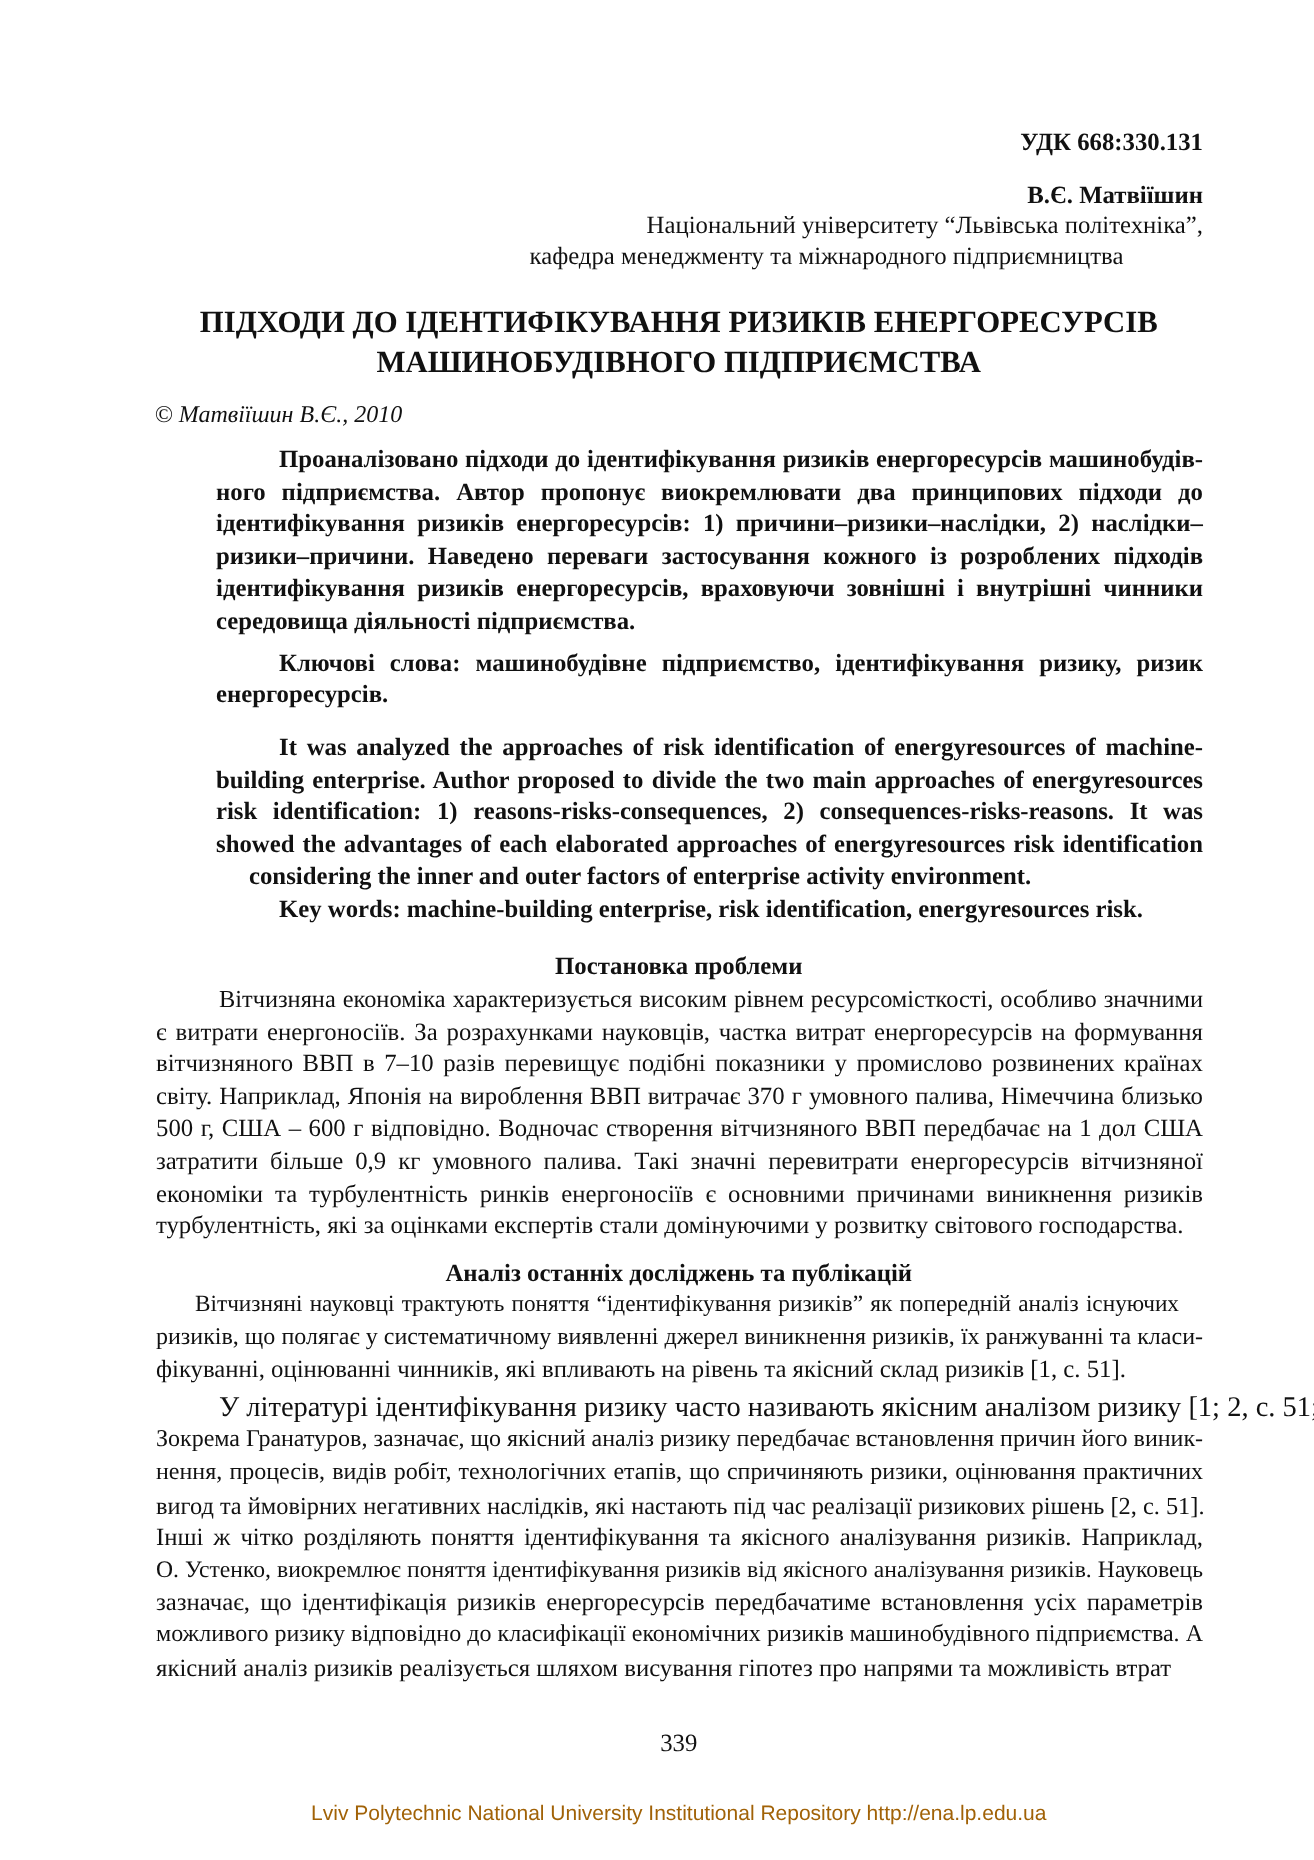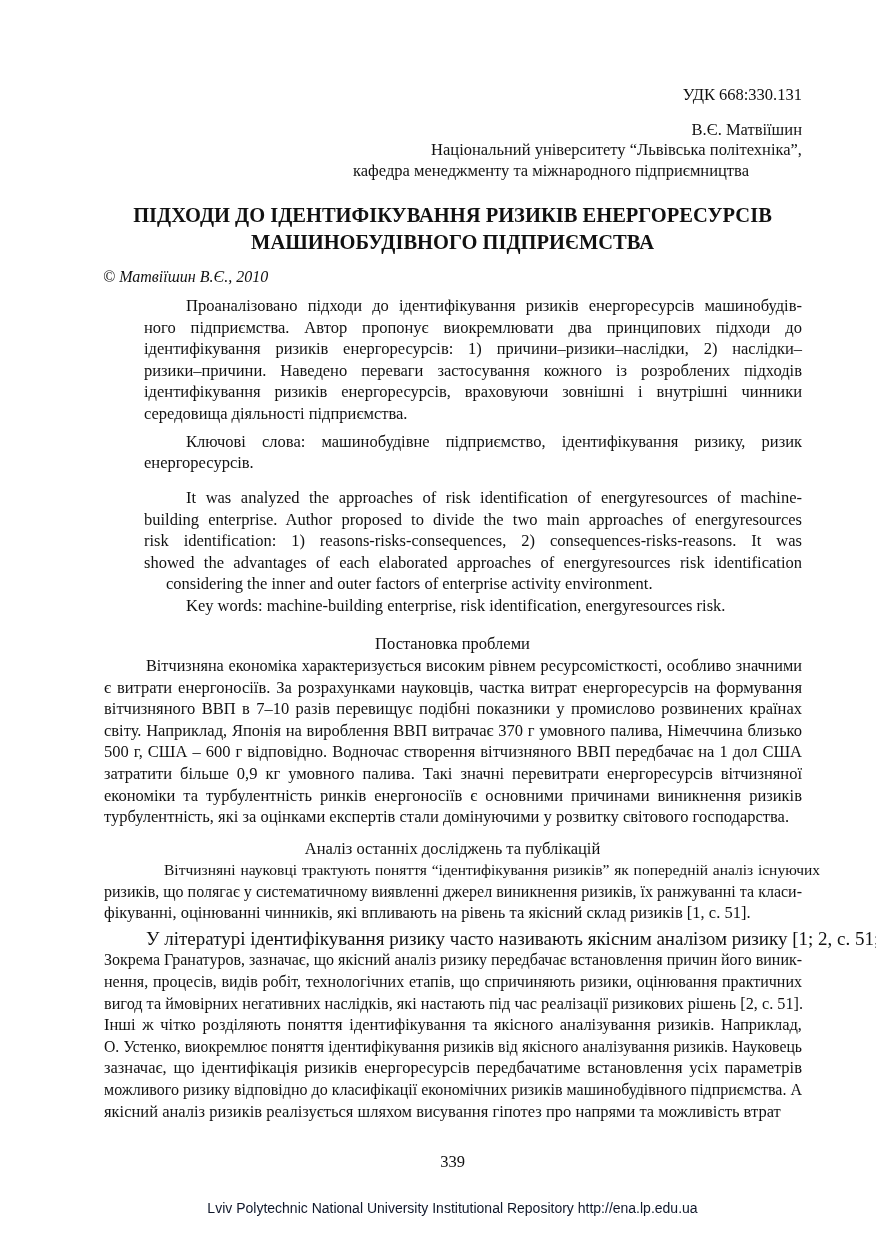--- a/index.html
+++ b/index.html
@@ -2,23 +2,23 @@
 <html><head>
 <meta charset="utf-8">
 <style>
   html, body { margin:0; padding:0; background:#ffffff; }
   body { width:876px; height:1240px; position:relative; overflow:hidden;
          font-family:"Liberation Serif", serif; color:#111; }
   .ln { position:absolute; white-space:nowrap; font-size:16.5px; line-height:20px; }
   .j { text-align:justify; text-align-last:justify; }
   .r { text-align:right; }
   .c { text-align:center; }
-  .b { font-weight:normal; }
+  .b { font-weight:bold; }
   .title { font-size:20.5px; font-weight:bold; }
-  .footer { font-family:"Liberation Sans", sans-serif; color:#0f172a; font-size:14px; }
+  .footer { font-family:"Liberation Sans", sans-serif; color:#a16207; font-size:14px; }
 </style>
 </head>
 <body>
 
 <div class="ln r b" style="left:400px;width:402px;top:85px;font-size:16.5px;">УДК 668:330.131</div>
 <div class="ln r b" style="left:400px;width:402px;top:120px;">В.Є. Матвіїшин</div>
 <div class="ln r" style="left:300px;width:502px;top:140px;">Національний університету “Львівська політехніка”,</div>
 <div class="ln r" style="left:300px;width:502px;top:161px;text-align:center;">кафедра менеджменту та міжнародного підприємництва</div>
 
 <div class="ln c title" style="left:100px;width:705px;top:205px;">ПІДХОДИ ДО ІДЕНТИФІКУВАННЯ РИЗИКІВ ЕНЕРГОРЕСУРСІВ</div>
@@ -50,21 +50,21 @@
     <div class="ln c b" style="left: 100px; width: 705px; top: 634px;">Постановка проблеми</div>
     <div class="ln j" style="left: 146px; width: 656px; top: 656px; letter-spacing: 0px; font-size: 16.25px;">Вітчизняна економіка характеризується високим рівнем ресурсомісткості, особливо значними</div>
     <div class="ln j" style="left: 104px; width: 698px; top: 677.6px;">є витрати енергоносіїв. За розрахунками науковців, частка витрат енергоресурсів на формування</div>
     <div class="ln j" style="left: 104px; width: 698px; top: 699.2px;">вітчизняного ВВП в 7–10 разів перевищує подібні показники у промислово розвинених країнах</div>
     <div class="ln j" style="left: 104px; width: 698px; top: 720.8px;">світу. Наприклад, Японія на вироблення ВВП витрачає 370 г умовного палива, Німеччина близько</div>
     <div class="ln j" style="left: 104px; width: 698px; top: 742.4px;">500 г, США – 600 г відповідно. Водночас створення вітчизняного ВВП передбачає на 1 дол США</div>
     <div class="ln j" style="left: 104px; width: 698px; top: 764px;">затратити більше 0,9 кг умовного палива. Такі значні перевитрати енергоресурсів вітчизняної</div>
     <div class="ln j" style="left: 104px; width: 698px; top: 785.6px;">економіки та турбулентність ринків енергоносіїв є основними причинами виникнення ризиків</div>
     <div class="ln" style="left: 104px; width: 698px; top: 807.2px;">турбулентність, які за оцінками експертів стали домінуючими у розвитку світового господарства.</div>
     <div class="ln c b" style="left: 100px; width: 705px; top: 839px;">Аналіз останніх досліджень та публікацій</div>
-    <div class="ln j" style="left: 164px; width: 656px; top: 860px; letter-spacing: 0px; font-size: 15.5px;">Вітчизняні науковці трактують поняття “ідентифікування ризиків” як попередній аналіз існуючих</div>
+    <div class="ln j" style="left: 130px; width: 656px; top: 860px; letter-spacing: 0px; font-size: 15.5px;">Вітчизняні науковці трактують поняття “ідентифікування ризиків” як попередній аналіз існуючих</div>
     <div class="ln j" style="left: 104px; width: 698px; top: 881.6px; letter-spacing: 0px; font-size: 16px;">ризиків, що полягає у систематичному виявленні джерел виникнення ризиків, їх ранжуванні та класи-</div>
     <div class="ln" style="left: 104px; width: 698px; top: 903.2px;">фікуванні, оцінюванні чинників, які впливають на рівень та якісний склад ризиків [1, с. 51].</div>
     <div class="ln j" style="left: 146px; width: 656px; top: 928.8px; letter-spacing: 0px; font-size: 19px;">У літературі ідентифікування ризику часто називають якісним аналізом ризику [1; 2, с. 51; 3].</div>
     <div class="ln j" style="left: 104px; width: 698px; top: 950.4px; letter-spacing: 0px; font-size: 16px;">Зокрема Гранатуров, зазначає, що якісний аналіз ризику передбачає встановлення причин його виник-</div>
     <div class="ln j" style="left: 104px; width: 698px; top: 972px; letter-spacing: 0px; font-size: 16px;">нення, процесів, видів робіт, технологічних етапів, що спричиняють ризики, оцінювання практичних</div>
     <div class="ln j" style="left: 104px; width: 698px; top: 993.6px; letter-spacing: 0px; font-size: 16.25px;">вигод та ймовірних негативних наслідків, які настають під час реалізації ризикових рішень [2, с. 51].</div>
     <div class="ln j" style="left: 104px; width: 698px; top: 1015.2px;">Інші ж чітко розділяють поняття ідентифікування та якісного аналізування ризиків. Наприклад,</div>
     <div class="ln j" style="left: 104px; width: 698px; top: 1036.8px; letter-spacing: 0px; font-size: 15.75px;">О. Устенко, виокремлює поняття ідентифікування ризиків від якісного аналізування ризиків. Науковець</div>
     <div class="ln j" style="left: 104px; width: 698px; top: 1058.4px;">зазначає, що ідентифікація ризиків енергоресурсів передбачатиме встановлення усіх параметрів</div>
     <div class="ln j" style="left: 104px; width: 698px; top: 1080px; letter-spacing: 0px; font-size: 16px;">можливого ризику відповідно до класифікації економічних ризиків машинобудівного підприємства. А</div>

